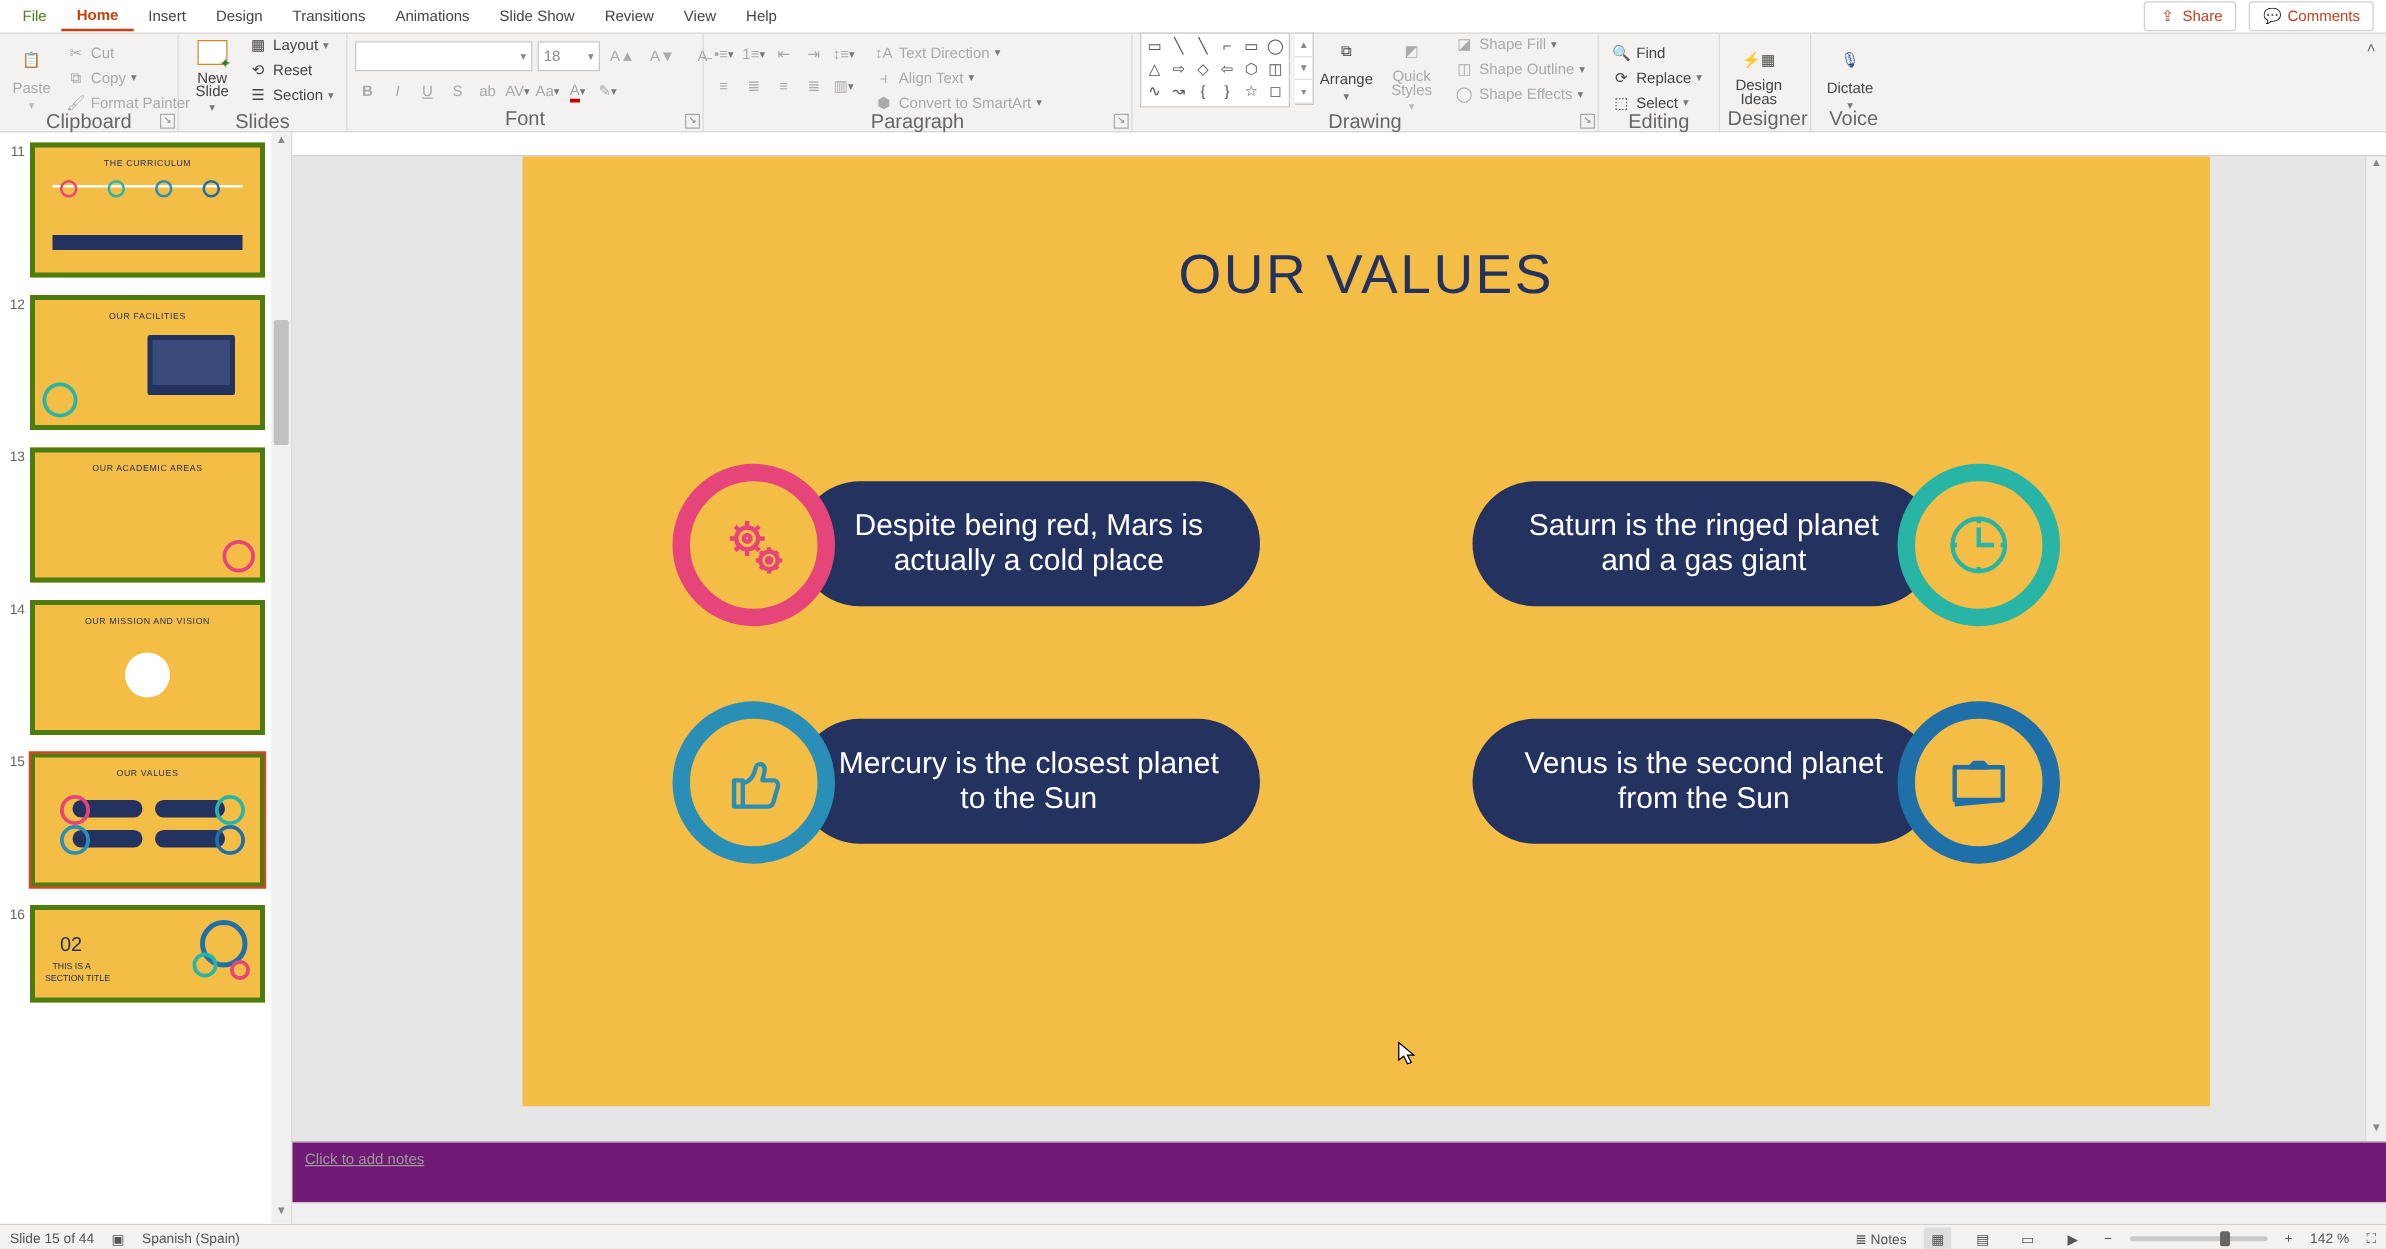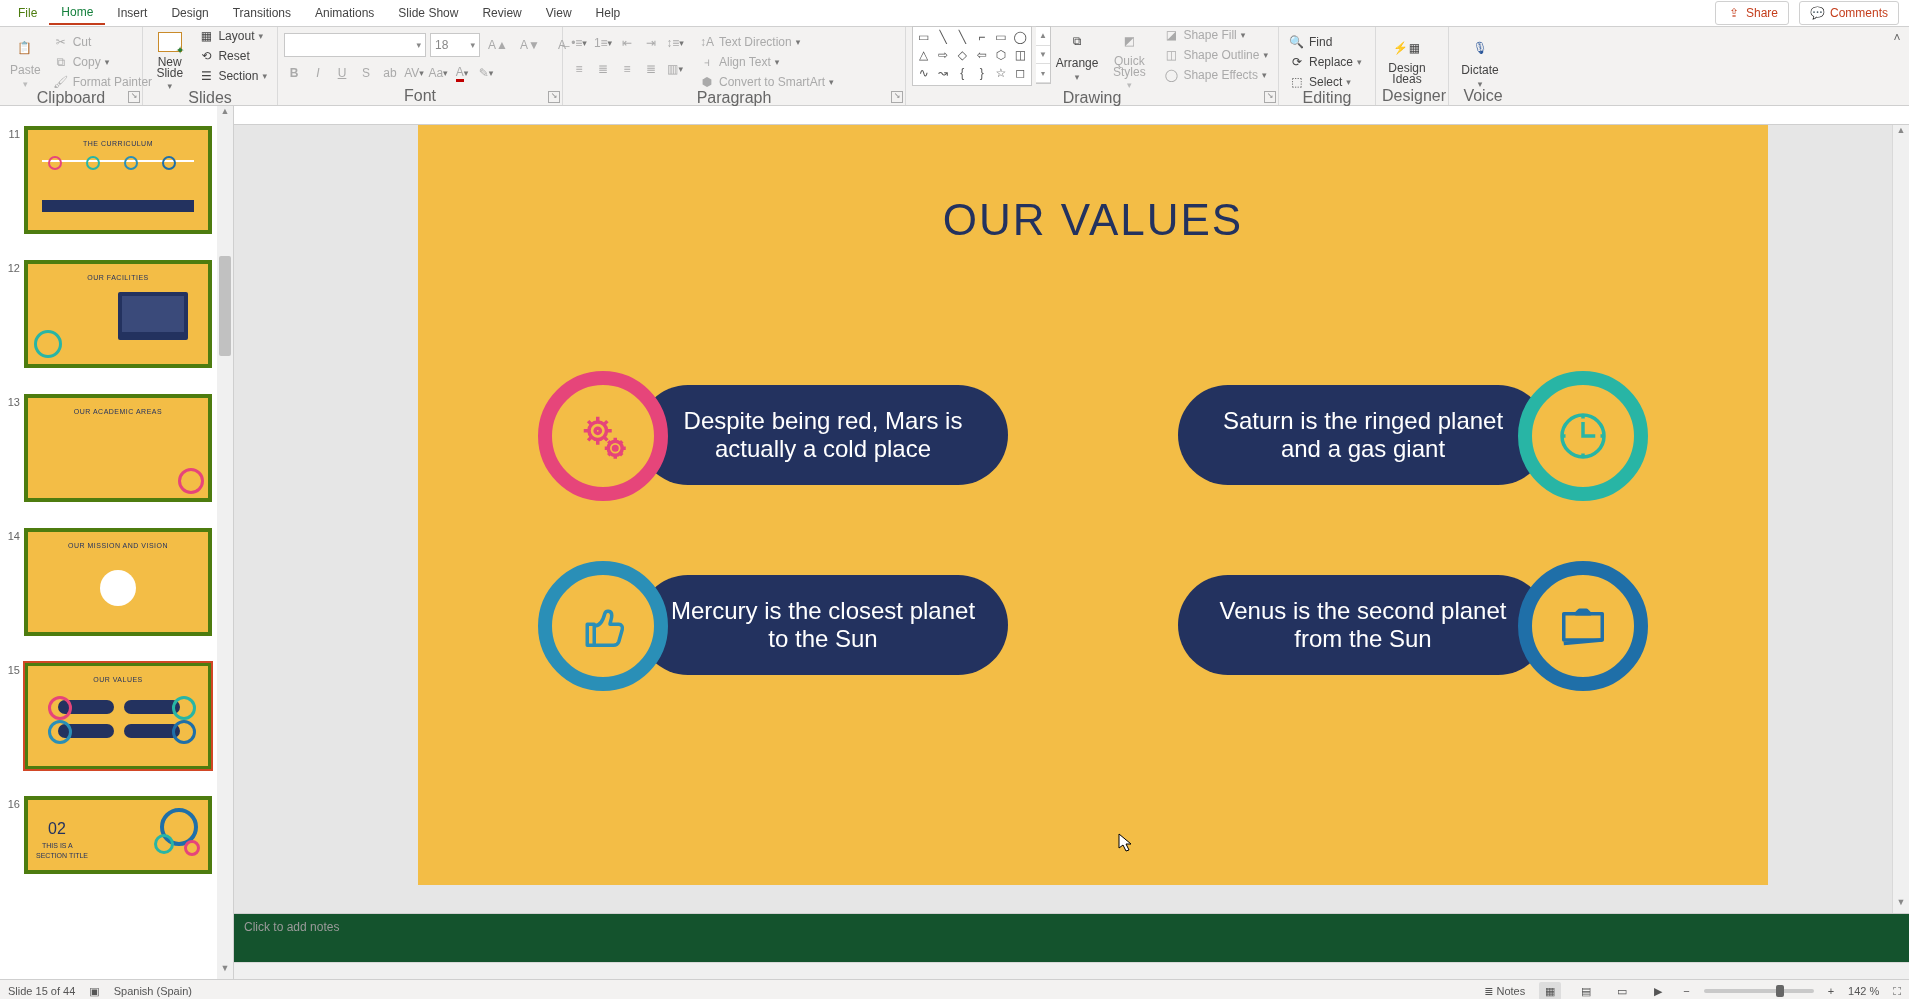--- a/index.html
+++ b/index.html
@@ -10,21 +10,21 @@
   }
   
   .tabs {
     display:flex; align-items:center; height:26px; background:#fff;
     padding-left:6px; border-bottom:1px solid #d0d0d0;
   }
   .tabs .tab {
     padding:4px 12px; color:#444; cursor:pointer;
   }
   .tabs .tab.active {
-    color:#15803d; border-bottom:2px solid #c43e1c; font-weight:400;
+    color:#c2410c; border-bottom:2px solid #c43e1c; font-weight:700;
   }
   .tabs .tab.file { color:#4d7c0f; }
   .tabs-spacer { flex:1; }
   .tabs .btn-right {
     padding:3px 10px; border:1px solid #d0d0d0; border-radius:3px;
     margin-right:10px; color:#c43e1c; display:flex; align-items:center; gap:4px;
     background:#fff;
   }
 
   
@@ -84,21 +84,21 @@
   .workspace {
     display:flex; height:calc(100% - 26px - 78px - 22px);
   }
   .thumb-pane {
     width:233px; background:#fff; border-right:1px solid #cfcfcf;
     display:flex; flex-direction:column; overflow:hidden; position:relative;
   }
   .thumb-scroll { position:absolute; right:0; top:0; bottom:0; width:16px; background:#f0f0f0;}
   .thumb-scroll .thandle{ position:absolute; left:2px; right:2px; top:150px; height:100px; background:#c1c1c1; border-radius:2px;}
   .thumb-scroll .tarrow{ position:absolute; left:0; right:0; height:16px; text-align:center; font-size:9px; color:#888;}
-  .slot { display:flex; align-items:flex-start; gap:4px; padding:20px 18px 6px 2px;}
+  .slot { display:flex; align-items:flex-start; gap:4px; padding:8px 18px 6px 2px;}
   .slot .num { width:18px; text-align:right; color:#666; font-size:11px; padding-top:2px;}
   .thumb {
     width:180px; height:100px; background:#f3bd46; border:4px solid #4d7c0f;
     position:relative; overflow:hidden;
   }
   .slot.active .thumb { outline:2px solid #d24726; outline-offset:-1px;}
   .thumb .ttitle {
     position:absolute; top:10px; left:0; right:0; text-align:center;
     font-size:7px; color:#23325f; letter-spacing:.5px;
   }
@@ -146,22 +146,22 @@
   .ring{
     width:130px; height:130px; border-radius:50%; box-sizing:border-box;
     display:flex; align-items:center; justify-content:center; position:absolute;
   }
   .ring svg { width:56px; height:56px; }
   .cursor {
     position:absolute; width:14px; height:20px;
   }
 
   .notes {
-    height:36px; background:#14532d; border-top:1px solid #cfcfcf;
-    padding:6px 10px; color:#9a9a9a;
+    height:36px; background:#701a75; border-top:1px solid #cfcfcf;
+    padding:6px 10px; color:#9a9a9a;text-decoration:underline;
   }
 
   
   .statusbar {
     height:22px; background:#f3f2f1; border-top:1px solid #cfcfcf;
     display:flex; align-items:center; padding:0 8px; font-size:11px; color:#555;
     gap:14px;
   }
   .statusbar .spacer{flex:1;}
   .zoom-slider {

